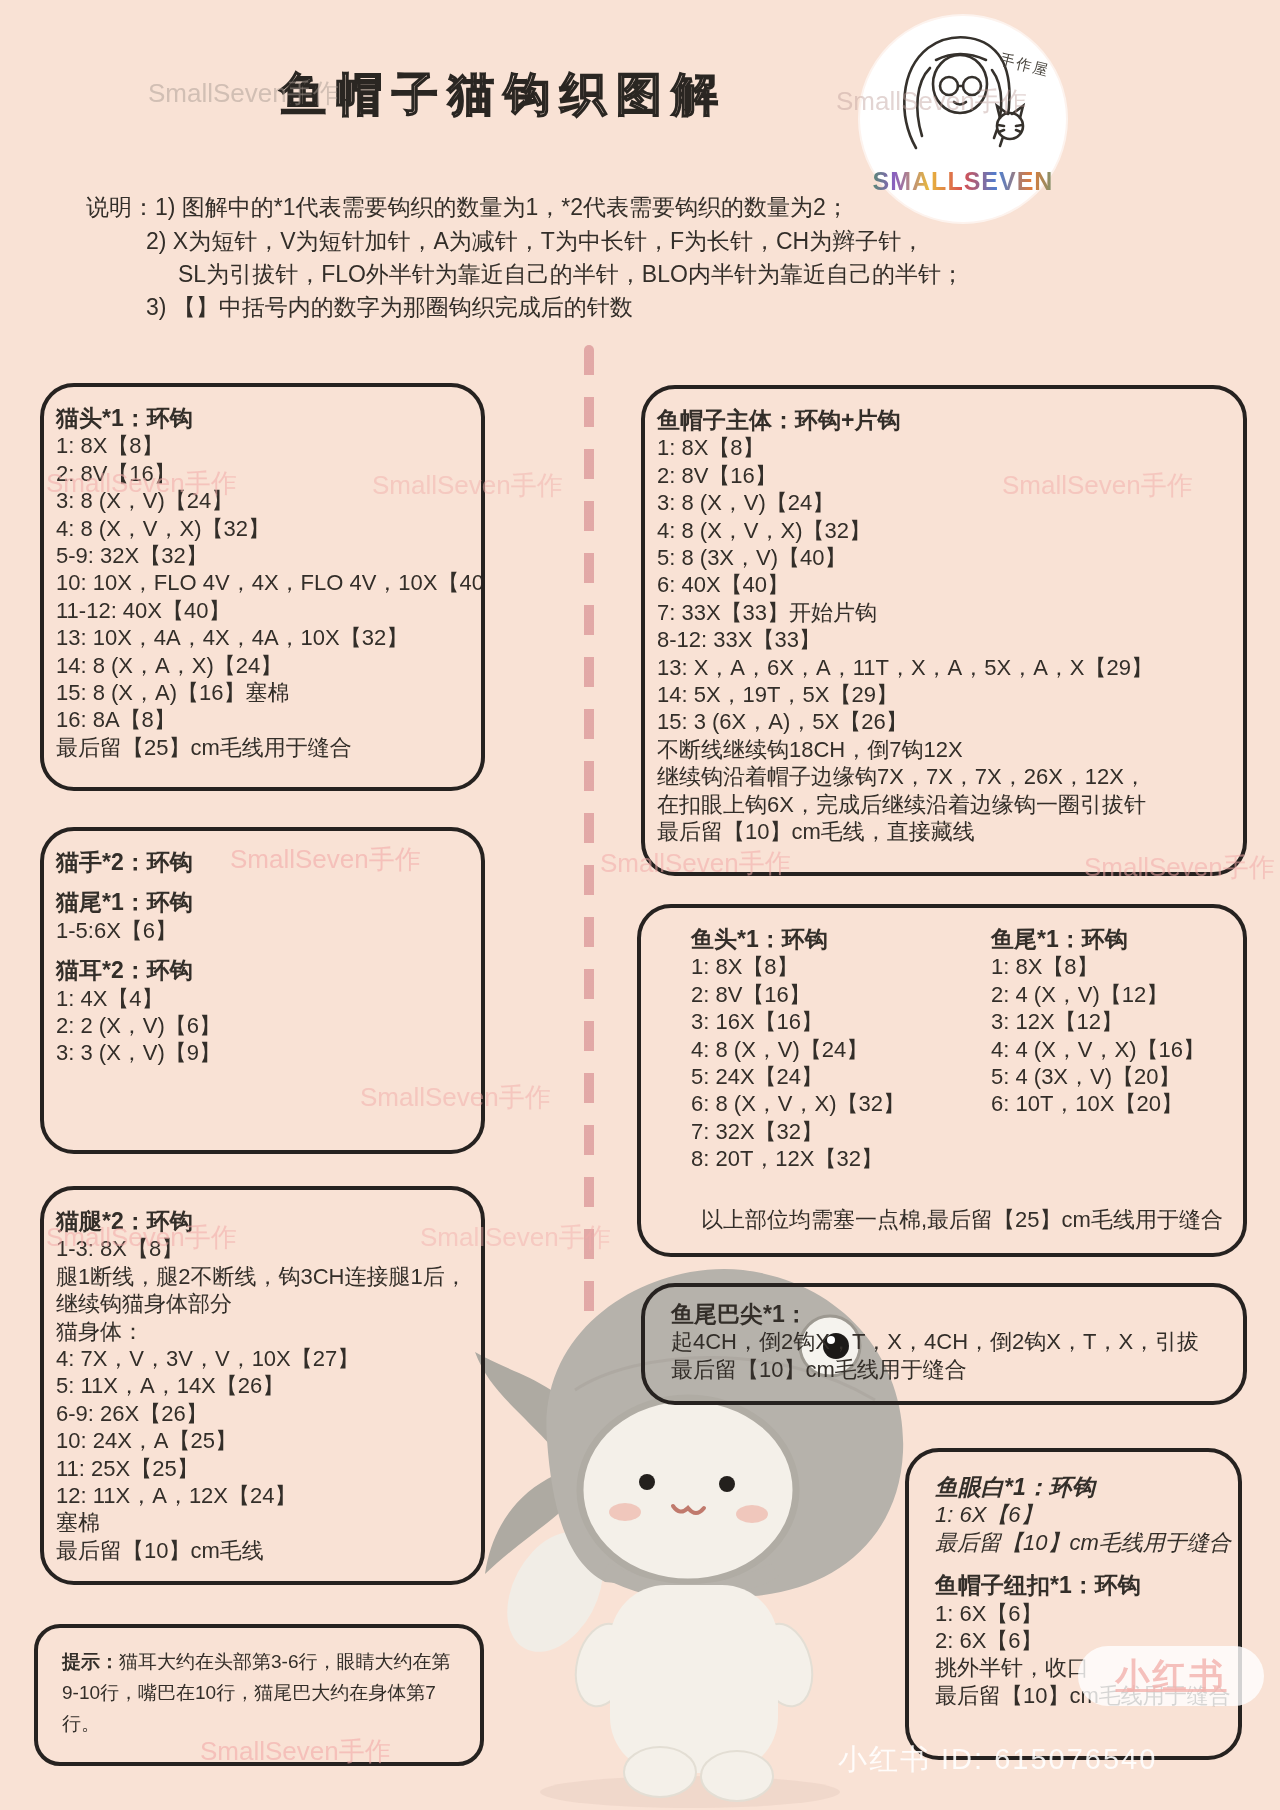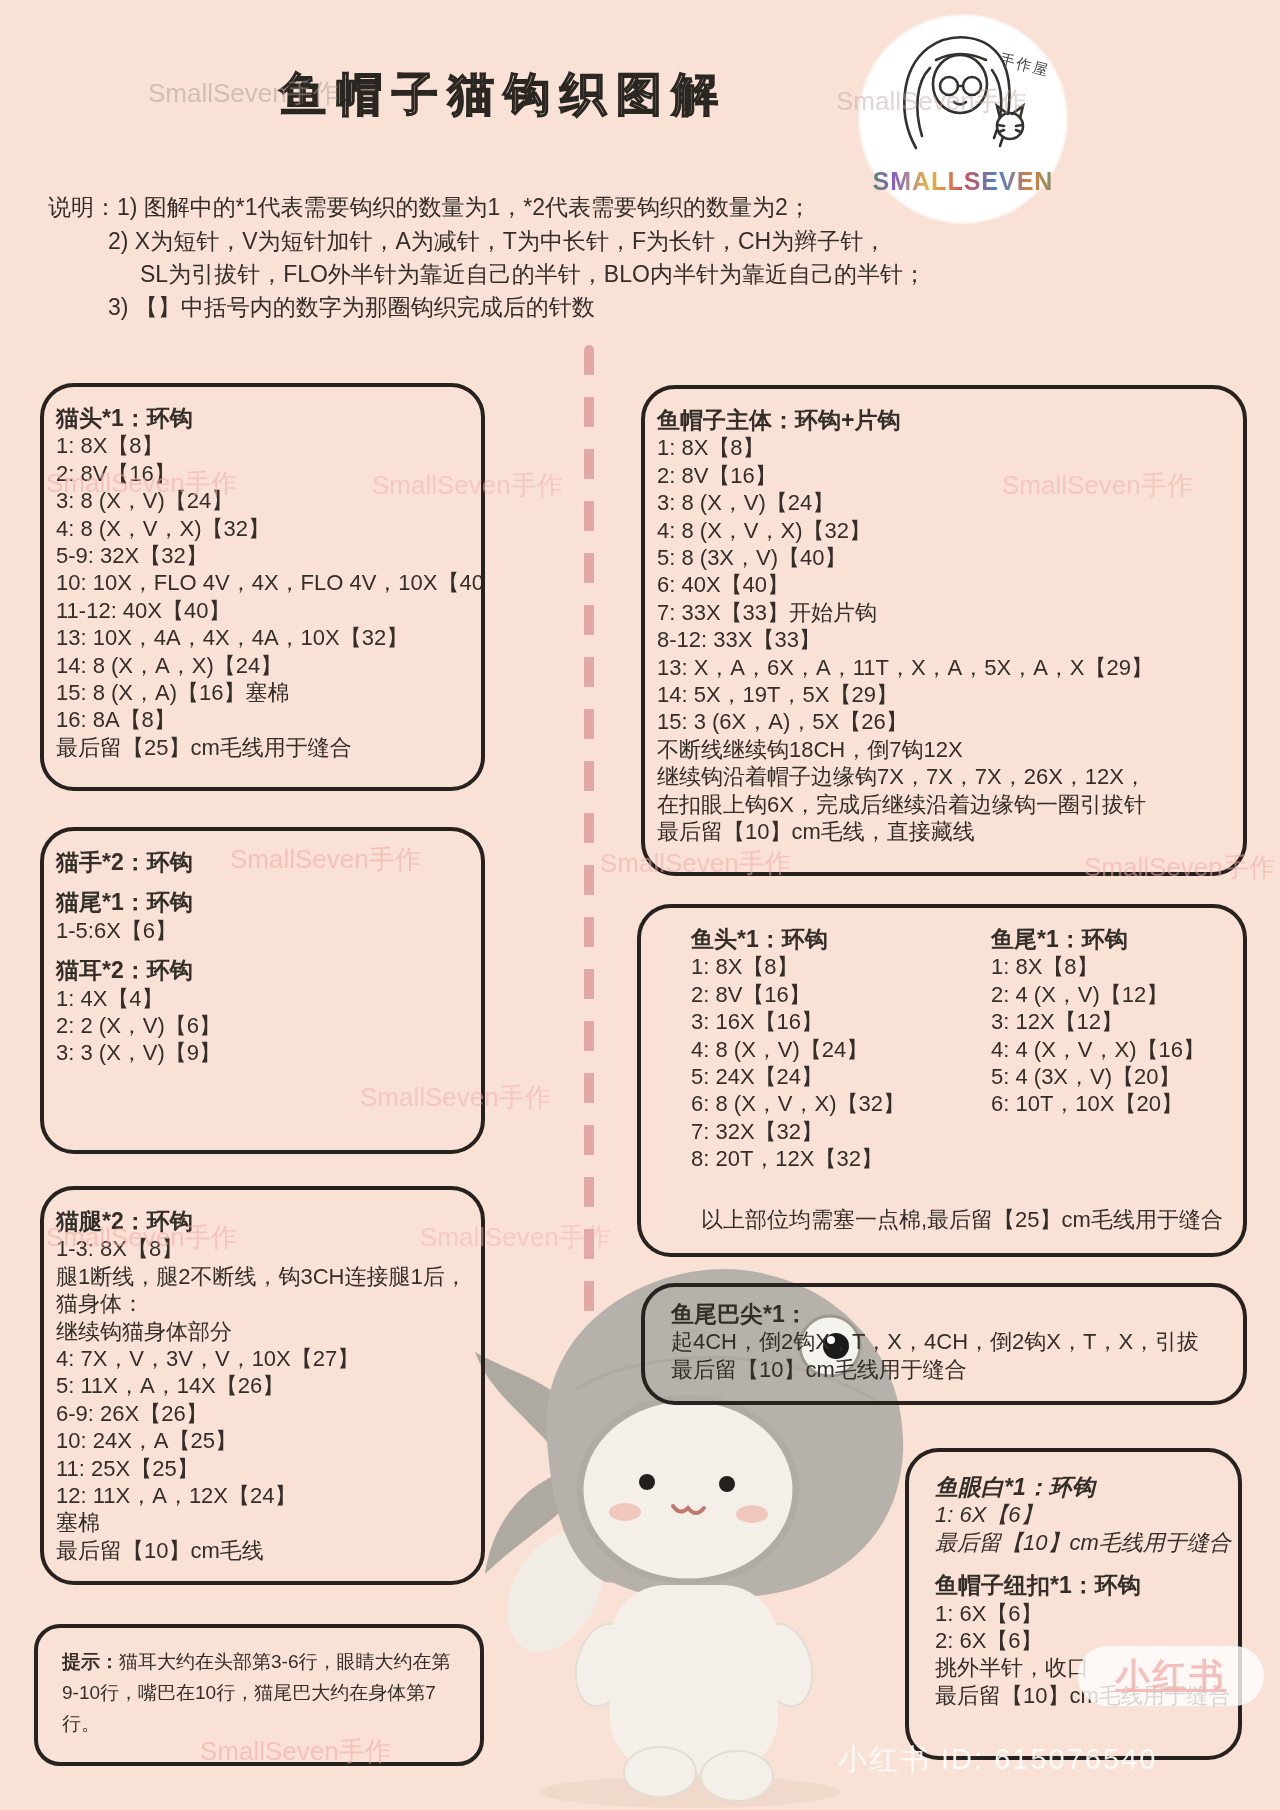--- a/index.html
+++ b/index.html
@@ -28,21 +28,21 @@
     position:absolute; left:0; right:0; bottom:26px; text-align:center;
     font-size:25px; font-weight:700; letter-spacing:1px;
     background:linear-gradient(90deg,#3fa04a,#8a5fc0,#e8b93c,#d94f4f,#4a7fd4,#e07b39,#3fa08f);
     -webkit-background-clip:text; background-clip:text; color:transparent;
   }
   .logo-tagline{
     position:absolute; right:16px; top:40px; font-size:15px; color:#4a463f;
     transform:rotate(14deg); letter-spacing:2px;
   }
   
-  .note-line{position:absolute; font-size:23px; line-height:30px; white-space:nowrap; z-index:2;}
+  .note-line{position:absolute; font-size:23px; line-height:30px; white-space:nowrap; z-index:2;margin-left:38px;}
   
   .pattern-box{
     position:absolute; box-sizing:border-box;
     border:4px solid #262220; border-radius:34px;
     padding:18px 0 0 12px; overflow:hidden; z-index:2;
   }
   .box-title{font-size:23px; font-weight:700; line-height:27.4px; white-space:nowrap;}
   .line{font-size:22px; line-height:27.4px; white-space:nowrap;}
   .section{margin-bottom:13px;}
   .box-footer{position:absolute; font-size:22px; white-space:nowrap;}
@@ -147,22 +147,22 @@
           <div class="line">3: 3 (X，V)【9】</div>
         </div>
     </div>
   </div>
 
   <div class="pattern-box" style="left:40px;top:1186px;width:445px;height:399px;">
     <div class="box-title">猫腿*2：环钩</div>
     <div>
         <div class="line">1-3: 8X【8】</div>
         <div class="line">腿1断线，腿2不断线，钩3CH连接腿1后，</div>
+        <div class="line">继续钩猫身体部分</div>
         <div class="line">猫身体：</div>
-        <div class="line">继续钩猫身体部分</div>
         <div class="line">4: 7X，V，3V，V，10X【27】</div>
         <div class="line">5: 11X，A，14X【26】</div>
         <div class="line">6-9: 26X【26】</div>
         <div class="line">10: 24X，A【25】</div>
         <div class="line">11: 25X【25】</div>
         <div class="line">12: 11X，A，12X【24】</div>
         <div class="line">塞棉</div>
         <div class="line">最后留【10】cm毛线</div>
       </div>
   </div>

